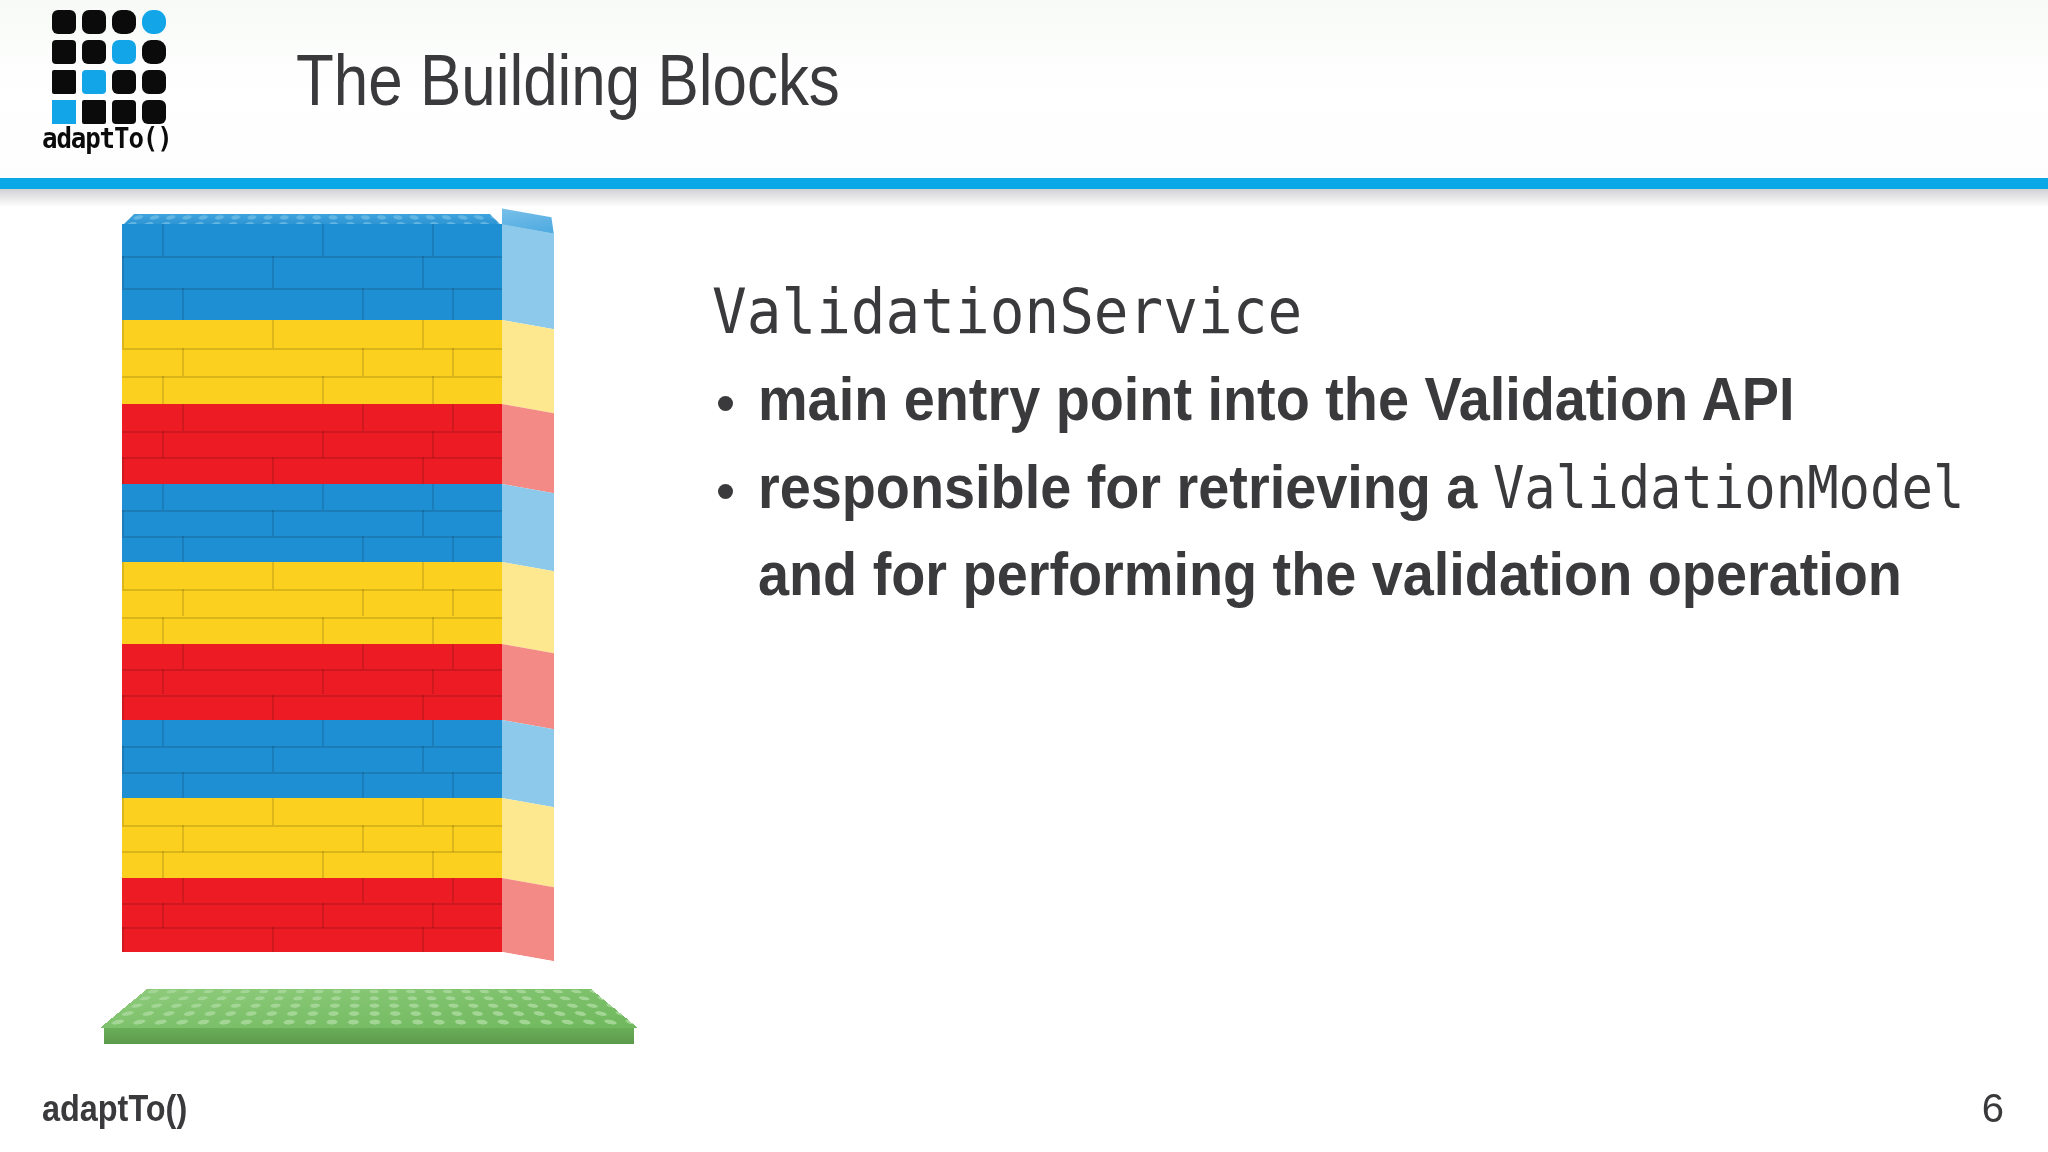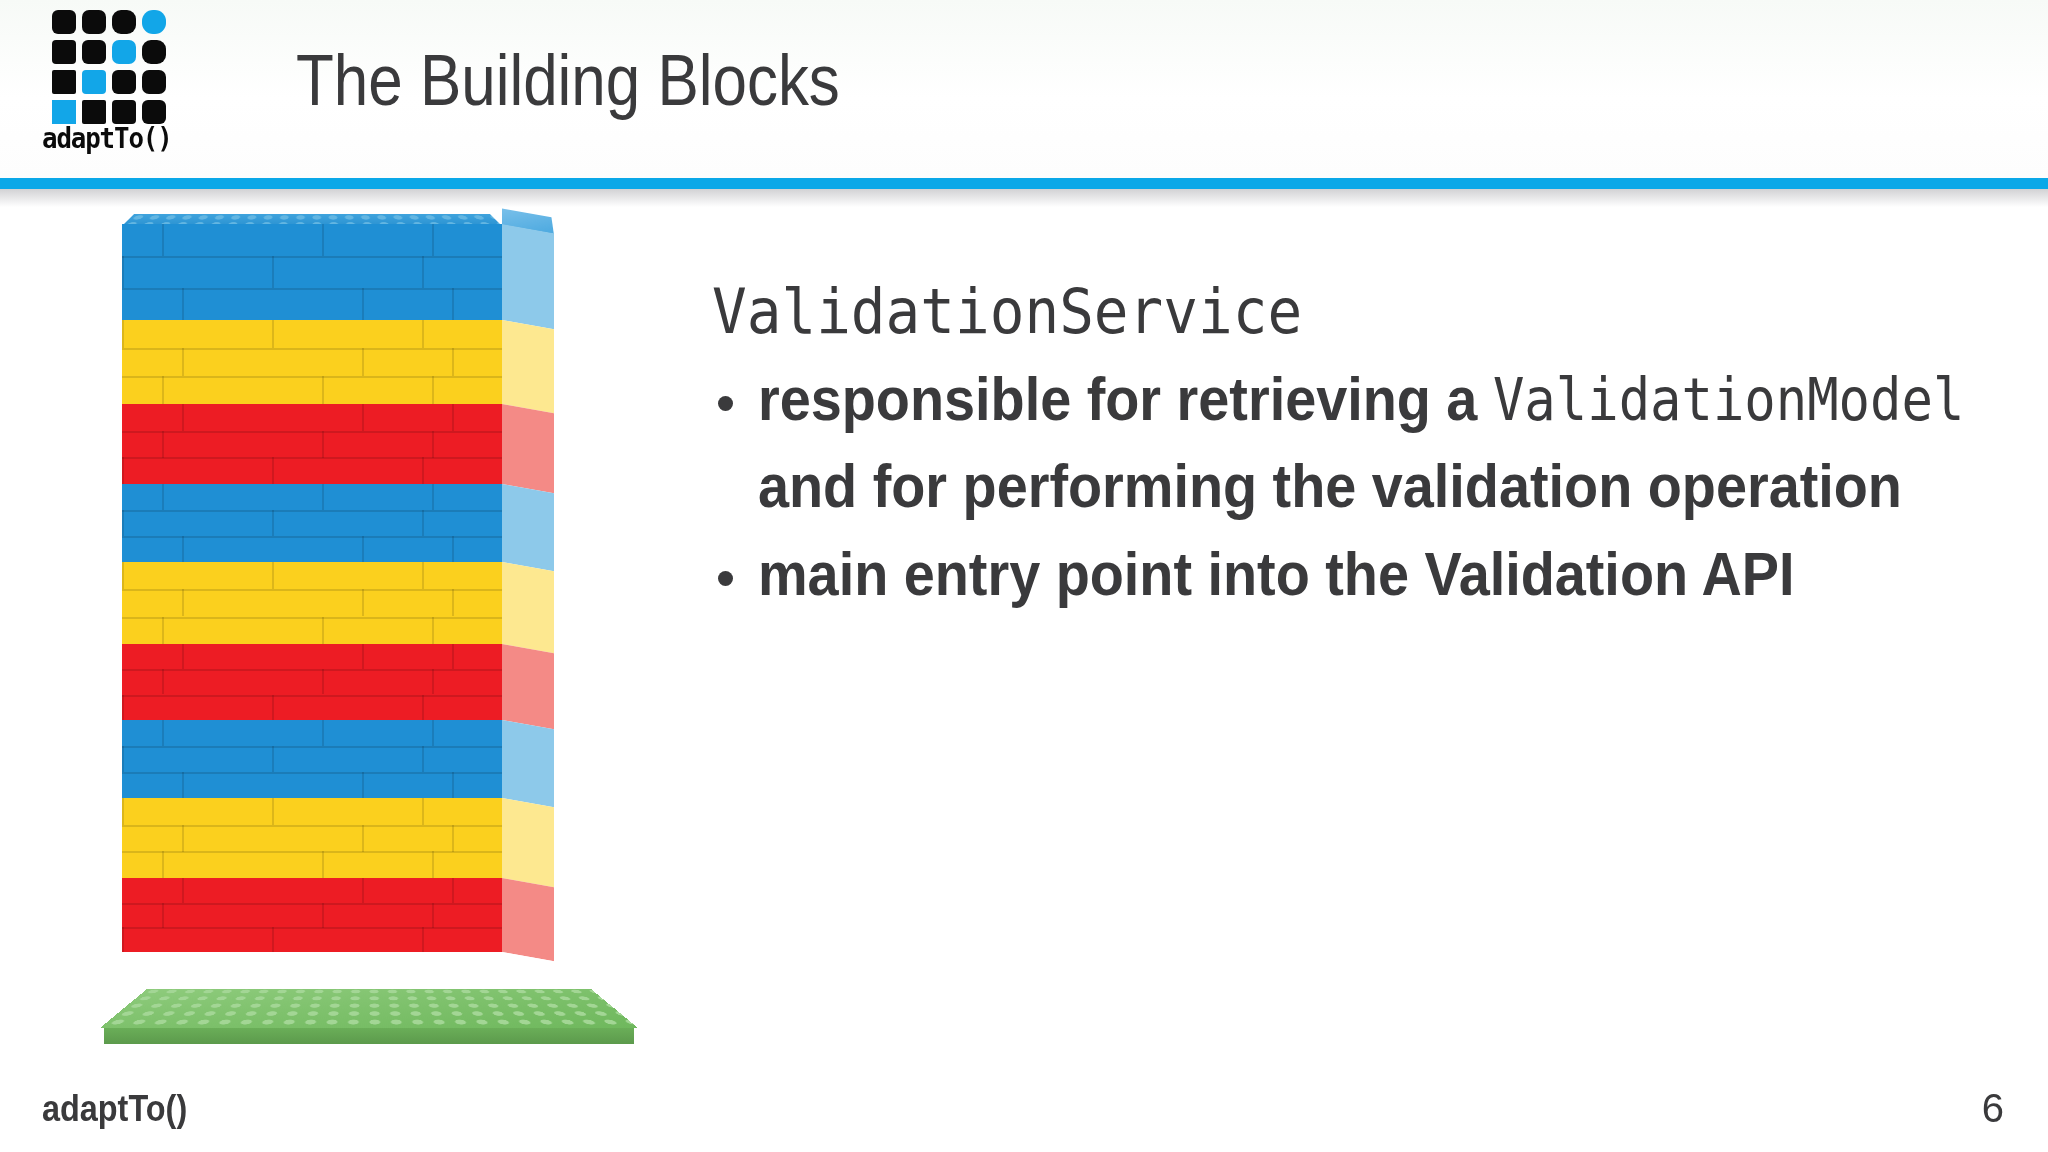--- a/index.html
+++ b/index.html
@@ -444,25 +444,25 @@
           </div>
       </div>
     </div>
   </div>
 
   <div class="content">
     <div class="code-heading">ValidationService</div>
     <ul class="bullets" id="bullet-list">
         <li class="bullet">
           <span class="dot"></span>
-          <span class="txt"><span>responsible for retrieving a </span><span class="mono-inline">ValidationModel</span><span> and for performing the validation operation</span></span>
+          <span class="txt"><span>main entry point into the Validation API</span></span>
         </li>
         <li class="bullet">
           <span class="dot"></span>
-          <span class="txt"><span>main entry point into the Validation API</span></span>
+          <span class="txt"><span>responsible for retrieving a </span><span class="mono-inline">ValidationModel</span><span> and for performing the validation operation</span></span>
         </li>
       </ul>
   </div>
 
   <div class="footer-left">adaptTo()</div>
   <div class="footer-page">6</div>
 
 </div>
 
 </body></html>

